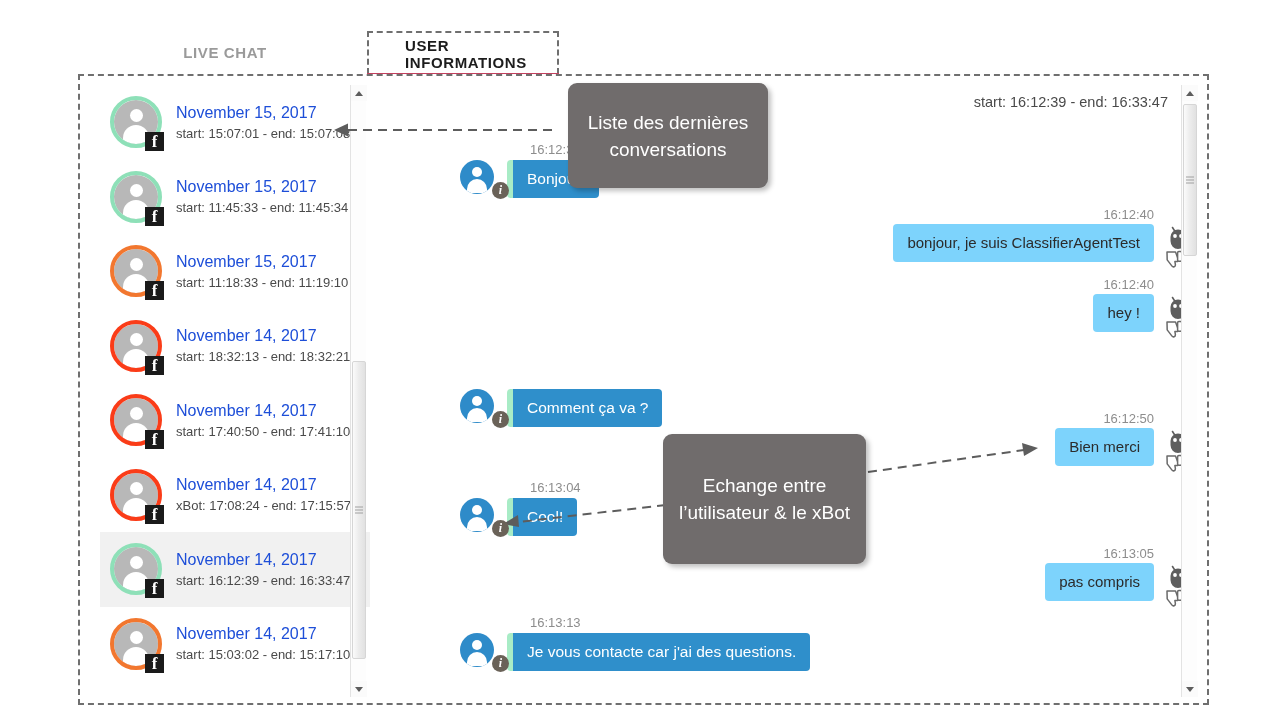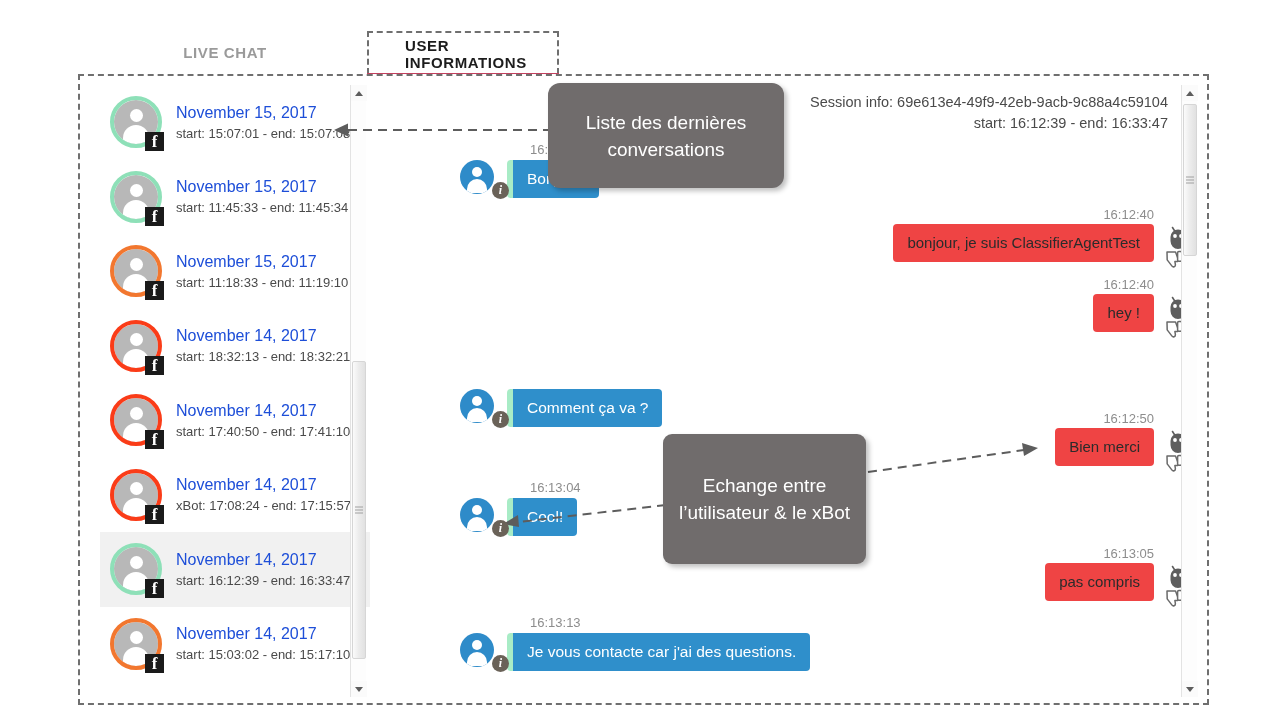--- a/index.html
+++ b/index.html
@@ -266,21 +266,21 @@
     border-radius: 4px;
     border-left: 6px solid #a8ecc6;
     white-space: nowrap;
     box-sizing: border-box;
   }
 
   
   .m-bot .bubble {
     position: absolute;
     right: 36px; top: 17px;
-    background: #ef4444;
+    background: #7dd3fc;
     color: #2b2b2b;
     font-size: 15px;
     line-height: 19px;
     padding: 9px 14px 10px 14px;
     border-radius: 4px;
     white-space: nowrap;
   }
   .m-bot .ts { right: 36px; top: 0; }
   .m-bot .bot-icon {
     position: absolute;
@@ -300,21 +300,21 @@
     color: #ffffff;
     border-radius: 9px;
     display: flex;
     align-items: center;
     justify-content: center;
     text-align: center;
     font-size: 19px;
     line-height: 27px;
     box-shadow: 3px 3px 5px rgba(0,0,0,.25);
   }
-  .callout-list { left: 548px; top: 83px; width: 236px; height: 105px; border-radius: 12px; }
+  .callout-list { left: 568px; top: 83px; width: 200px; height: 105px; }
   .callout-exch { left: 663px; top: 434px; width: 203px; height: 130px; }
 
   
   .connector { position: absolute; pointer-events: none; }
 </style>
 </head>
 <body>
 
 <div class="tabbar">
   <div class="tab tab-live">
@@ -430,21 +430,20 @@
           <i></i>
         </span>
     </div>
     <div class="arrow down">
         <span class="tri down"></span>
       </div>
   </div>
 
   <div class="chat">
     <div class="session">
-      <div>Session info: 69e613e4-49f9-42eb-9acb-9c88a4c59104</div>
       <div>start: 16:12:39 - end: 16:33:47</div>
     </div>
     <div id="messages">
         <div class="msg m-user" style="top: 57px; left: 80px; right: auto;">
           <div class="ts" style="left:70px; top:0;">16:12:39</div>
           <div class="uavatar"></div>
           <div class="info">i</div>
           <div class="bubble">Bonjour!</div>
         </div>
         <div class="msg m-bot" style="top: 122px; right: 0px; left: auto; width: 810px;">

